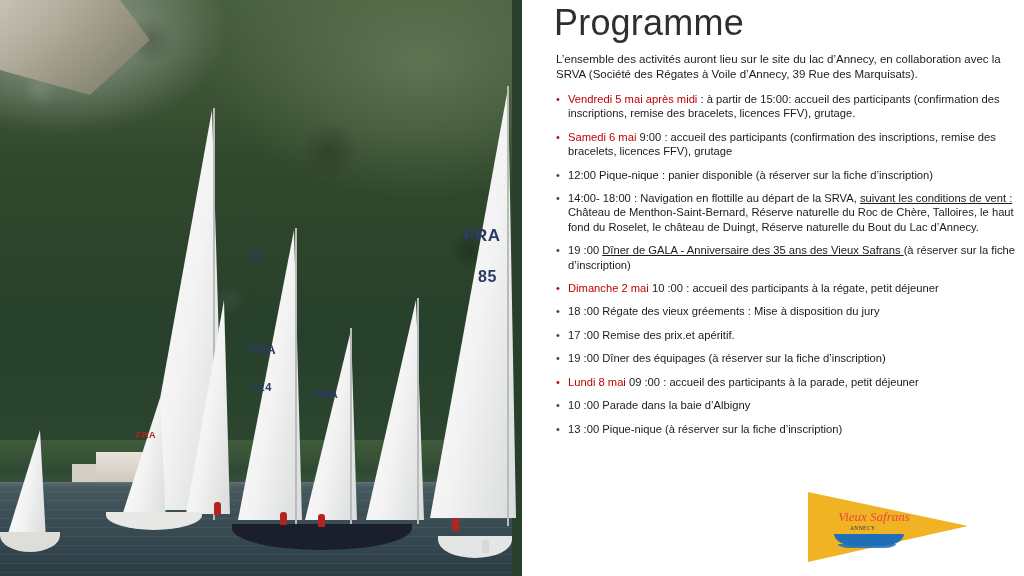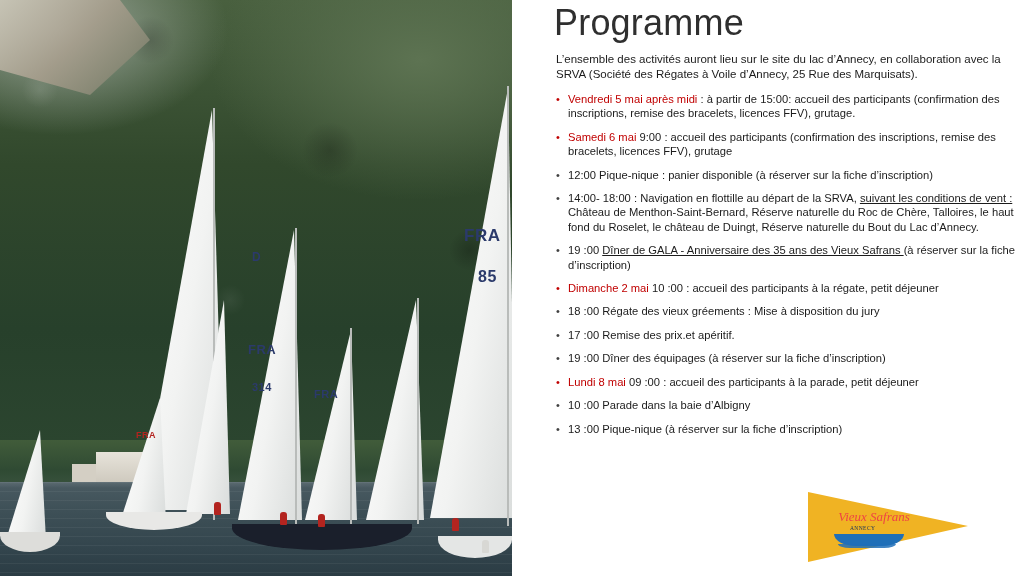--- a/index.html
+++ b/index.html
@@ -22,20 +22,21 @@
 
   
   .photo {
     position: absolute;
     left: 0;
     top: 0;
     width: 512px;
     height: 576px;
     overflow: hidden;
     background: #27402b;
+    padding-left: 10px;
   }
   .photo-sky {
     position: absolute;
     left: 0; top: 0; width: 512px; height: 120px;
     background: linear-gradient(180deg, #cfd7d2 0%, #b9c4bb 45%, #7e9175 100%);
   }
   .photo-hill {
     position: absolute;
     left: 0; top: 0; width: 512px; height: 470px;
     background:
@@ -276,21 +277,21 @@
 
     <div class="crew" style="left:214px; top:502px;"></div>
     <div class="crew" style="left:280px; top:512px;"></div>
     <div class="crew" style="left:318px; top:514px;"></div>
     <div class="crew" style="left:452px; top:518px;"></div>
     <div class="crew" style="left:482px; top:540px; background:#d8d8d4;"></div>
   </div>
 
   <div class="content">
     <div class="title">Programme</div>
-    <div class="intro">L’ensemble des activités auront lieu sur le site du lac d’Annecy, en collaboration avec la SRVA  (Société des Régates à Voile d’Annecy, 25 Rue des Marquisats).</div>
+    <div class="intro">L’ensemble des activités auront lieu sur le site du lac d’Annecy, en collaboration avec la SRVA  (Société des Régates à Voile d’Annecy, 39 Rue des Marquisats).</div>
 
     <div class="bullets">
 
     <div class="bullet">
           <span class="dot">•</span>
           <span class="txt"><span class="red">Vendredi 5 mai après midi</span><span> : à partir de 15:00: accueil des participants (confirmation des inscriptions, remise des bracelets, licences FFV), grutage.</span></span>
         </div>
         <div class="bullet">
           <span class="dot">•</span>
           <span class="txt"><span class="red">Samedi 6 mai</span><span> 9:00 :  accueil des participants (confirmation des inscriptions, remise des bracelets, licences FFV), grutage</span></span>

